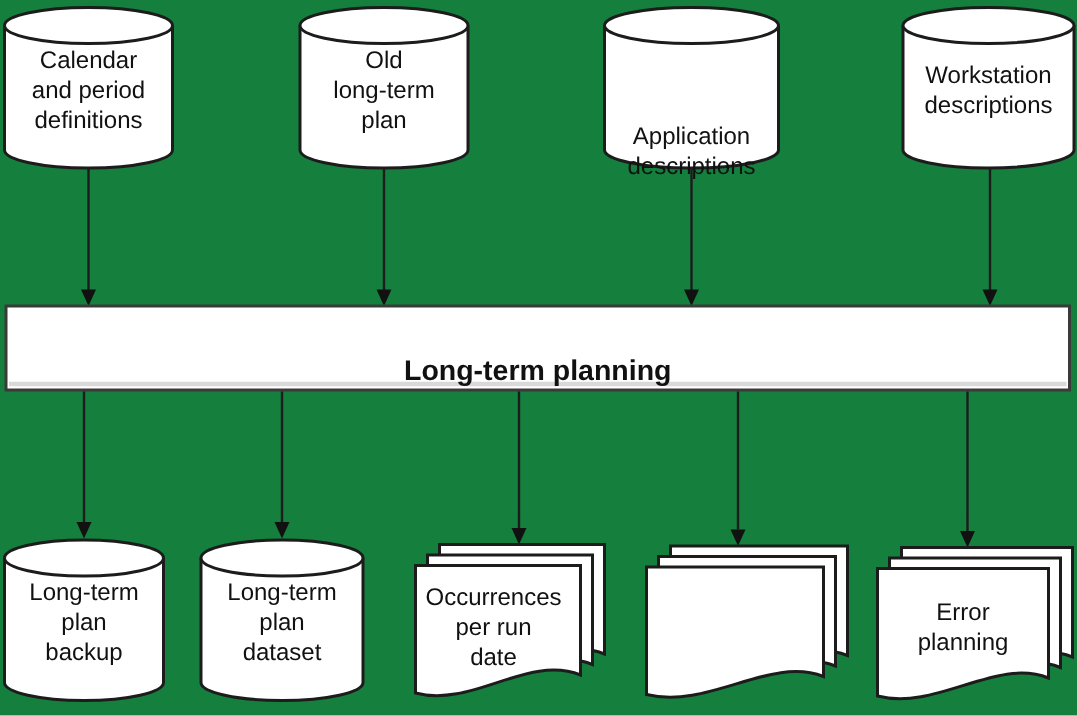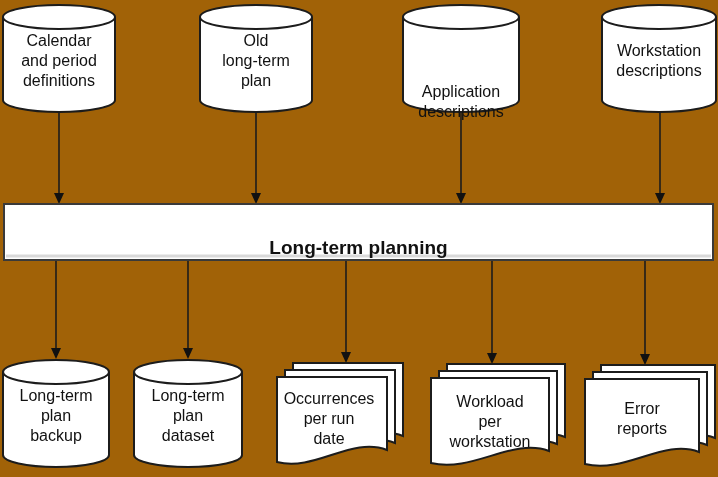--- a/index.html
+++ b/index.html
@@ -1,19 +1,19 @@
 <!DOCTYPE html>
 <html><head>
 <meta charset="utf-8">
 <style>
   html,body{margin:0;padding:0;background:#ffffff;}
   #stage{
     position:relative;
     width:718px;height:477px;
-    background:#a16207;
+    background:#15803d;
     font-family:"Liberation Sans",sans-serif;
     overflow:hidden;
     text-decoration:underline;
   }
   #stage svg{position:absolute;left:0;top:0;}
   .shape{fill:#ffffff;stroke:#1c1c1c;stroke-width:2;}
   .boxrect{fill:#ffffff;stroke:#3a3a3a;stroke-width:2;}
   .aline{stroke:#1c1c1c;stroke-width:1.6;}
   .ahead{fill:#111111;stroke:none;}
   .lbl{
@@ -141,18 +141,15 @@
 
   <div class="lbl" style="left:3px;top:386px;width:106px;">Long-term
 plan
 backup</div>
   <div class="lbl" style="left:134px;top:386px;width:108px;">Long-term
 plan
 dataset</div>
   <div class="lbl" style="left:277px;top:389px;width:104px;">Occurrences
 per run
 date</div>
-  <div class="lbl" style="left:431px;top:392px;width:118px;">Workload
-per
-workstation</div>
   <div class="lbl" style="left:585px;top:399px;width:114px;">Error
-reports</div>
+planning</div>
 </div>
 
 </body></html>

